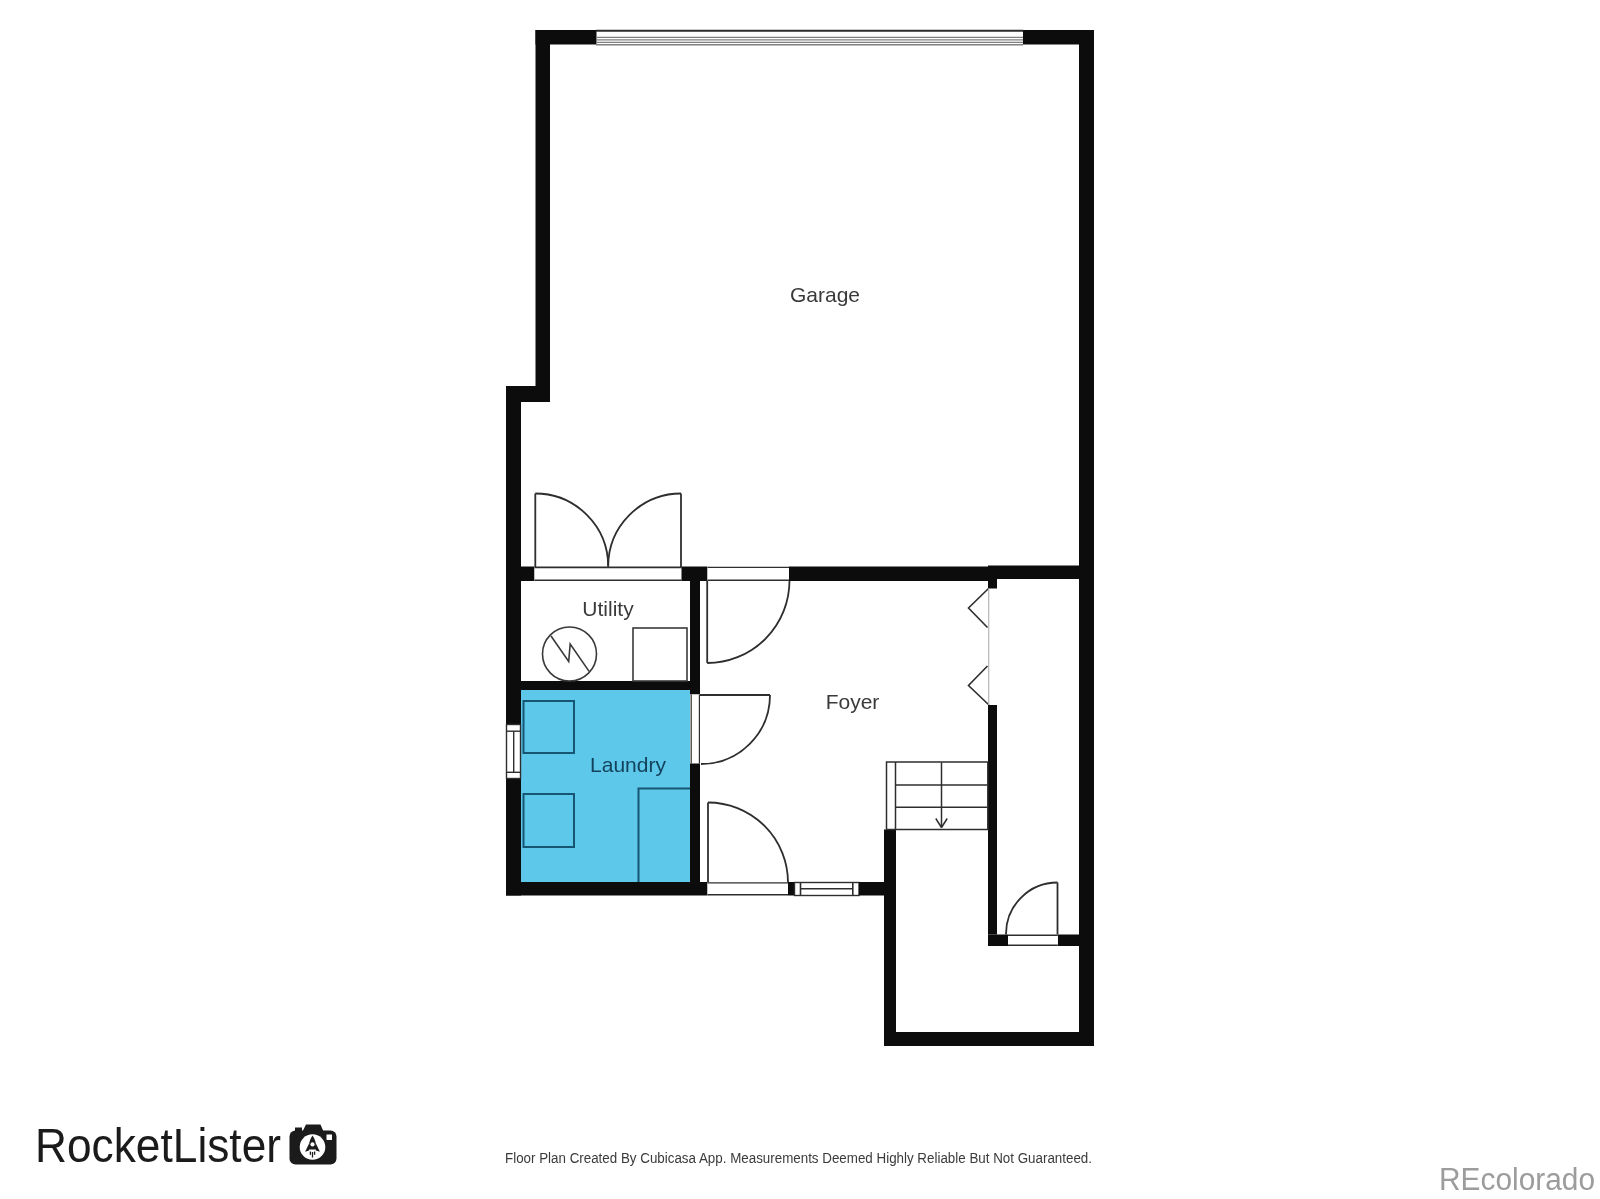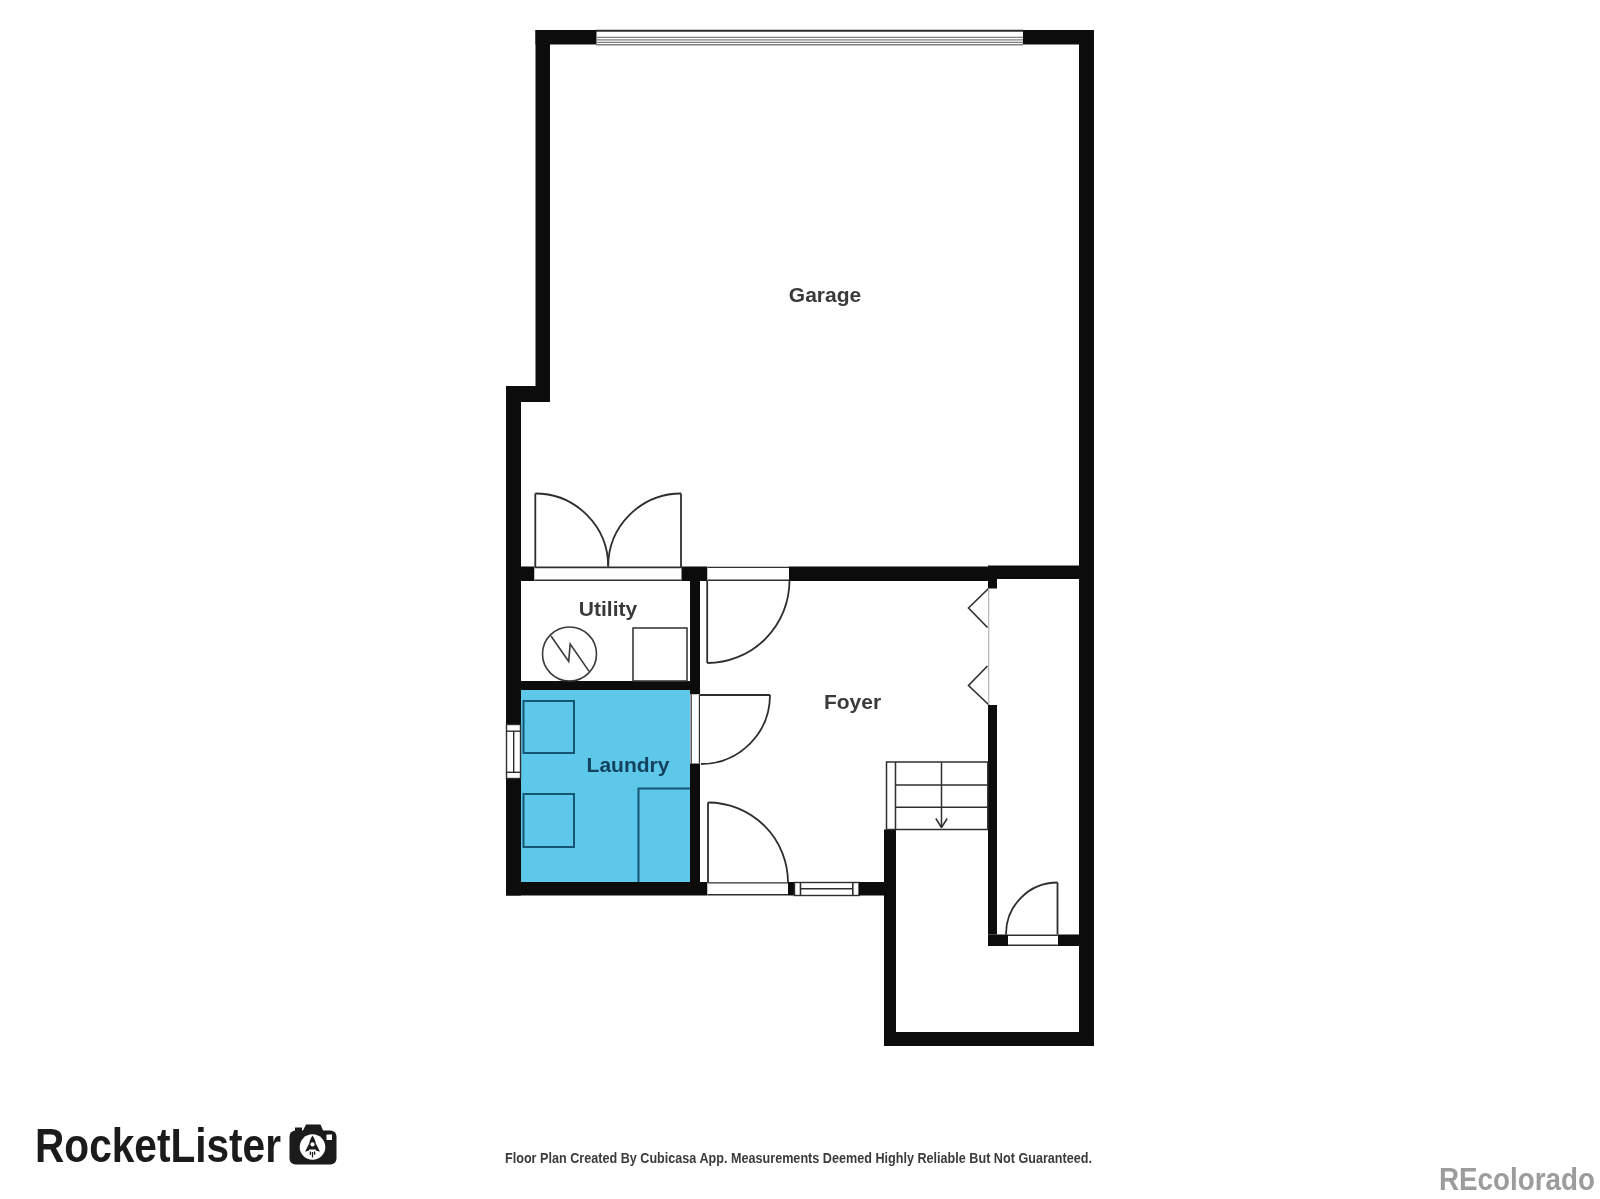--- a/index.html
+++ b/index.html
@@ -1,16 +1,16 @@
 <!DOCTYPE html>
 <html><head>
 <meta charset="utf-8">
 <style>
 html,body{margin:0;padding:0;background:#ffffff;}
-#page{position:relative;width:1600px;height:1199px;background:#f97316;overflow:hidden;font-family:"Liberation Sans",sans-serif;font-weight:bold;}
+#page{position:relative;width:1600px;height:1199px;background:#f97316;overflow:hidden;font-family:"Liberation Sans",sans-serif;}
 </style>
 </head>
 <body>
 <div id="page">
 <svg width="1600" height="1199" viewBox="0 0 1600 1199" xmlns="http://www.w3.org/2000/svg">
 
 <rect x="0" y="0" width="1600" height="1199" fill="#ffffff"></rect>
 
 <rect x="520.5" y="690" width="169.5" height="192" fill="#5ec8ea"></rect>
 

